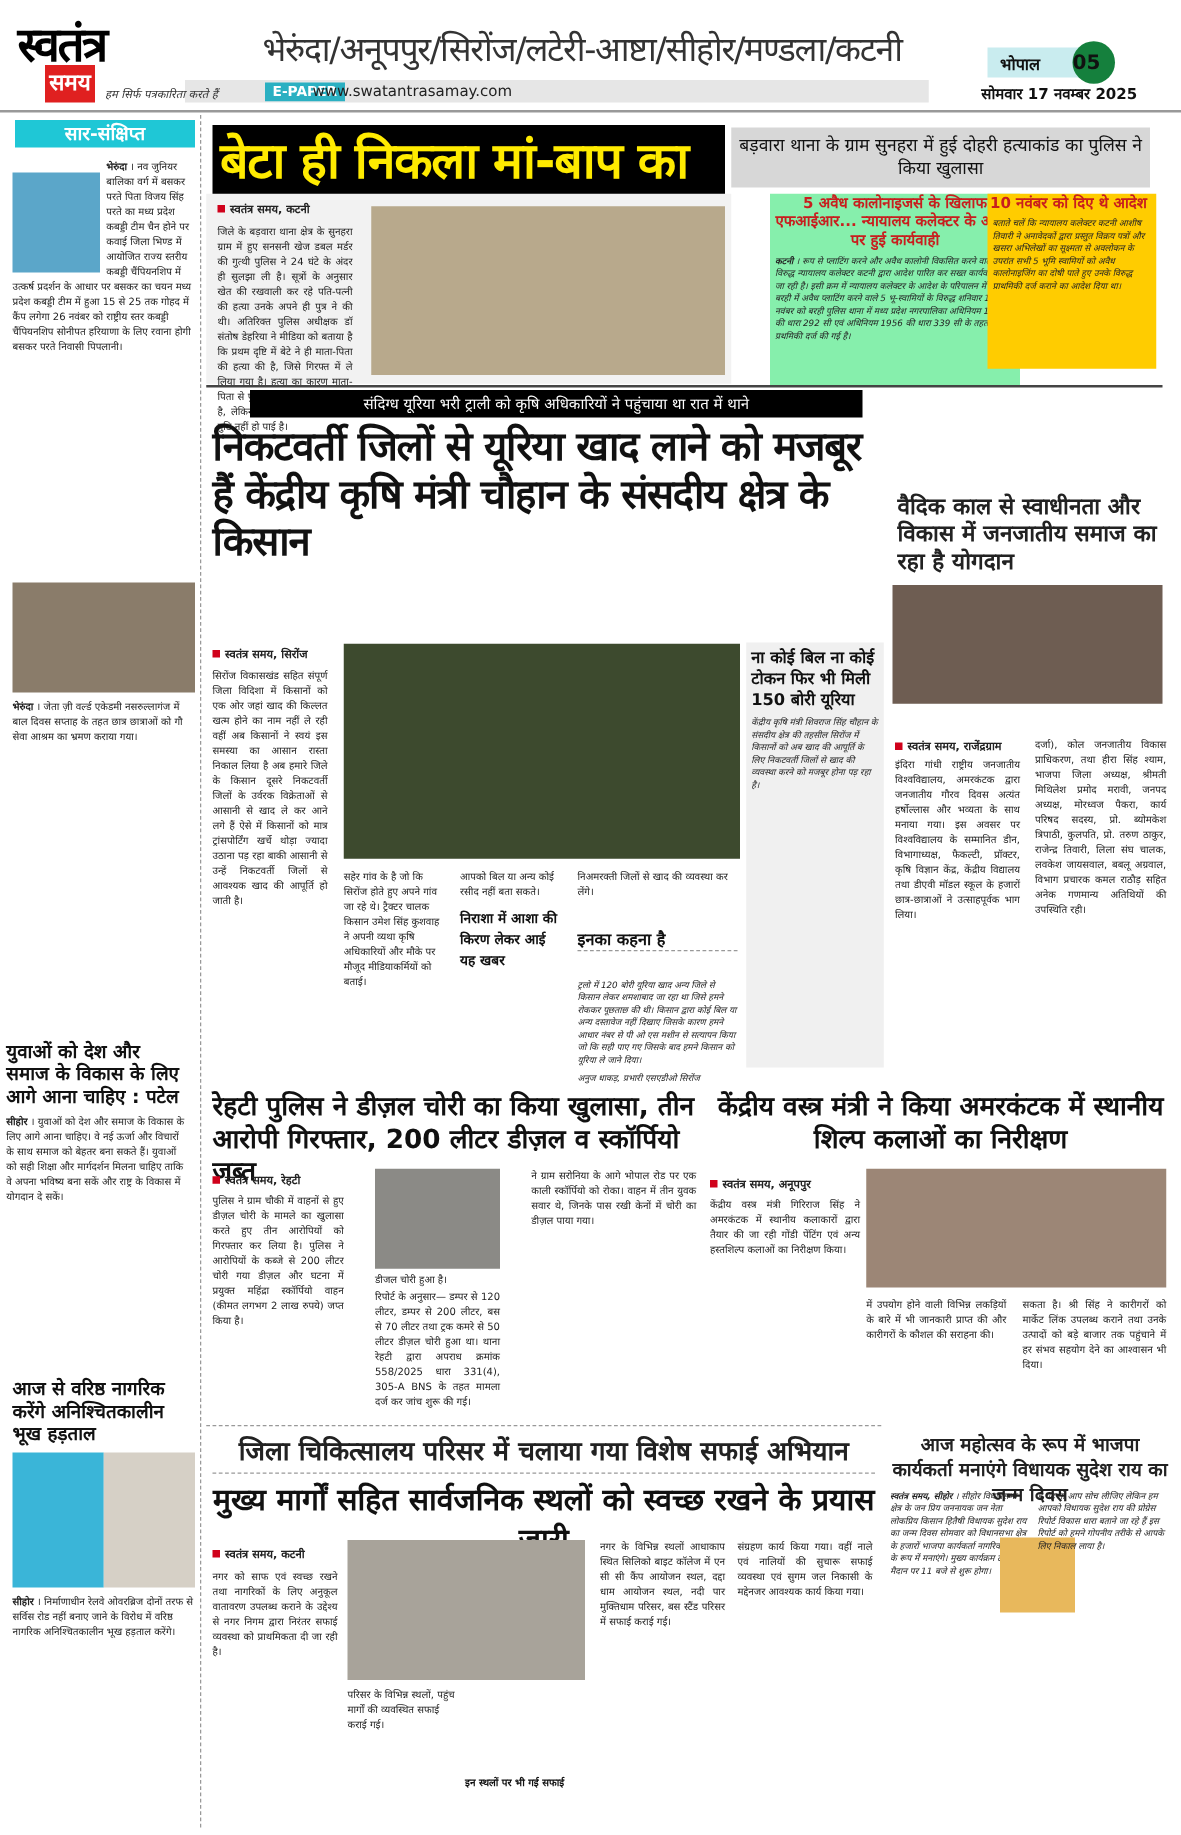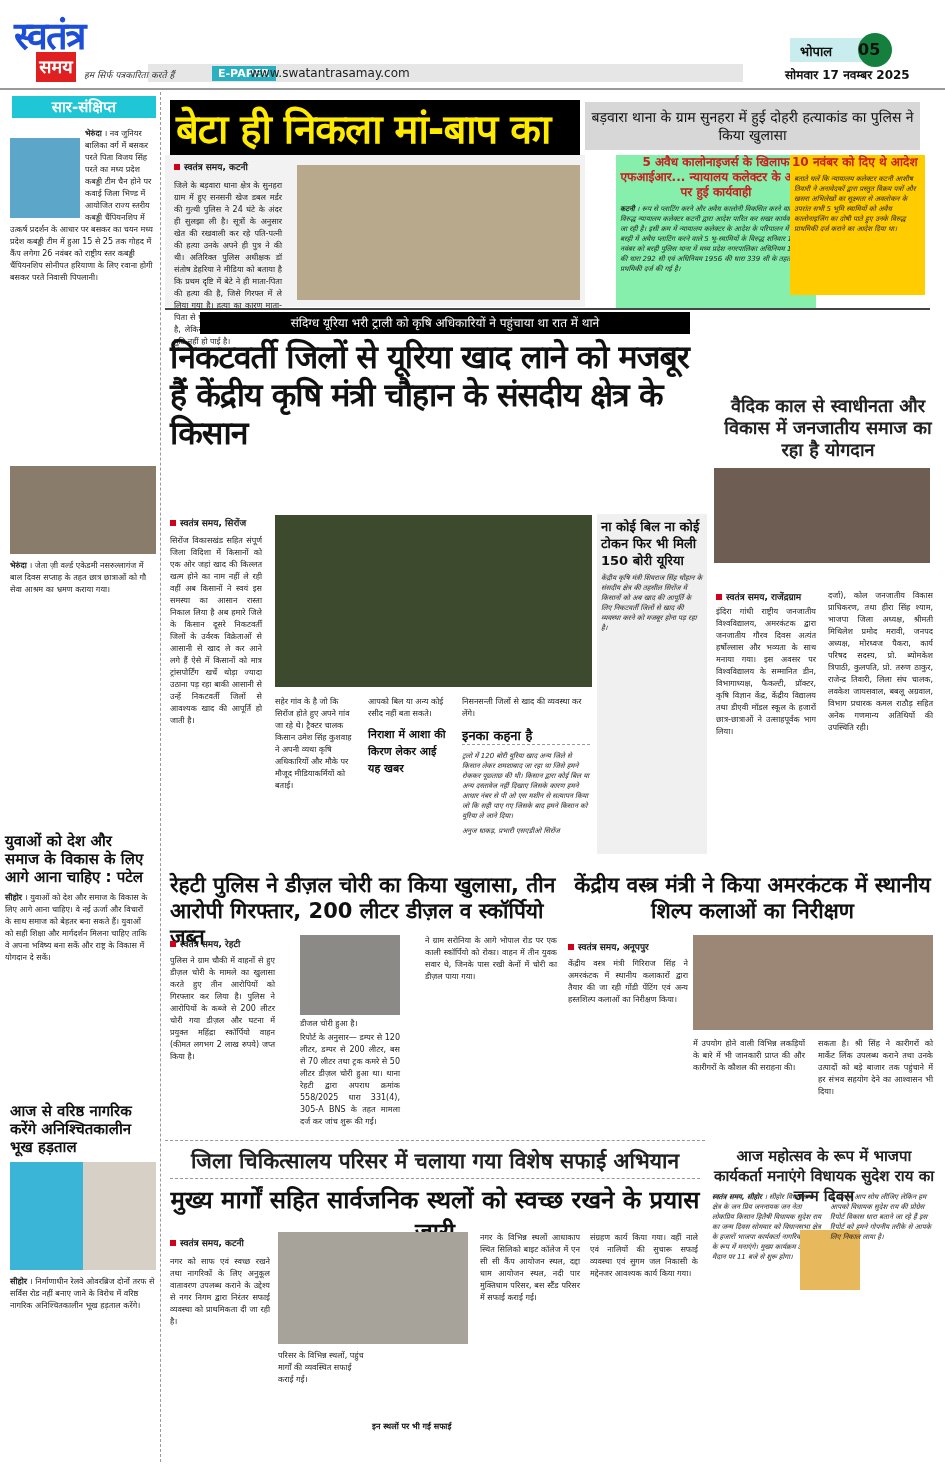--- a/index.html
+++ b/index.html
@@ -1,20 +1,20 @@
 <!DOCTYPE html>
 <html><head>
 <meta charset="utf-8">
 <style>
 *{box-sizing:border-box;margin:0;padding:0}
 body{width:945px;height:1468px;background:#fff;font-family:"DejaVu Sans",sans-serif;color:#111;overflow:hidden;position:relative}
 .abs{position:absolute}
 
 #masthead{left:0;top:0;width:945px;height:88px}
-.logo-top{left:14px;top:8px;font-family:"DejaVu Serif",serif;font-weight:bold;font-size:38px;color:#1d4ed8;letter-spacing:-2px}
+.logo-top{left:14px;top:8px;font-family:"DejaVu Serif",serif;font-weight:bold;font-size:38px;color:#000000;letter-spacing:-2px}
 .logo-bot{left:36px;top:52px;width:40px;height:30px;background:#e02020;color:#fff;font-weight:bold;font-size:18px;text-align:center;line-height:30px}
 .cities{left:210px;top:20px;font-size:27px;color:#333;letter-spacing:-1px}
 .tagline{left:84px;top:68px;font-size:9px;font-style:italic;color:#333}
 .epaper-bar{left:148px;top:64px;width:595px;height:18px;background:#e6e6e6}
 .epaper-lbl{left:212px;top:66px;background:#2bb0c2;color:#fff;font-size:11px;padding:1px 6px;font-weight:bold}
 .site{left:250px;top:66px;font-size:12px;color:#222}
 .city-box{left:790px;top:38px;width:96px;height:24px;background:#c9ecef}
 .city-name{left:800px;top:42px;font-size:13px;font-weight:bold}
 .page-circle{left:858px;top:33px;width:34px;height:34px;border-radius:50%;background:#15803d;line-height:34px;font-weight:bold;font-size:16px}
 .date{left:785px;top:66px;font-size:12px;font-weight:bold}
@@ -31,33 +31,34 @@
 .gray-bg{left:165px;top:155px;width:420px;height:152px;background:#f2f2f2}
 .yellow1{left:616px;top:155px;width:200px;height:153px;background:#86efac}
 .yellow2{left:790px;top:155px;width:135px;height:140px;background:#ffcc00}
 .yhead{color:#c81e1e;font-weight:bold;font-size:12px;line-height:15px;text-align:center}
 .ytext{font-size:7px;font-style:italic;line-height:10px;color:#222}
 .byline{font-size:9px;font-weight:bold;color:#222}
 .byline:before{content:"";display:inline-block;width:6px;height:6px;background:#d0011b;margin-right:4px}
 .hr-heavy{left:165px;top:308px;width:765px;height:2px;background:#444}
 .kicker{left:200px;top:312px;width:490px;height:22px;background:#000;color:#fff;font-size:12px;text-align:center;line-height:22px}
 .big2{left:170px;top:338px;width:540px;font-weight:bold;font-size:32px;line-height:38px;letter-spacing:-1px}
-.vedic{left:718px;top:395px;width:220px;text-align:center;font-size:18px;line-height:22px;font-weight:bold;color:#222}
+.vedic{left:718px;top:395px;width:220px;text-align:left;font-size:18px;line-height:22px;font-weight:bold;color:#222}
 .blue-box{left:597px;top:514px;width:110px;height:340px;background:#f0f0f0}
 .box-head{font-weight:bold;font-size:13px;line-height:17px}
 .mid-head{font-weight:bold;font-size:21px;line-height:26px;color:#111}
 .bottom-head{font-size:21px;line-height:26px;color:#222}
 .dash-line{border-top:1px dashed #999}
 </style>
 </head>
 <body>
 
 <header class="abs" id="masthead">
   <div class="abs logo-top">स्वतंत्र</div>
   <div class="abs logo-bot">समय</div>
+  <div class="abs cities">भेरुंदा/अनूपपुर/सिरोंज/लटेरी-आष्टा/सीहोर/मण्डला/कटनी</div>
   <div class="abs epaper-bar"></div>
   <div class="abs tagline">हम सिर्फ पत्रकारिता करते हैं</div>
   <div class="abs epaper-lbl">E-PAPER</div>
   <div class="abs site">www.swatantrasamay.com</div>
   <div class="abs city-box"></div>
   <div class="abs city-name">भोपाल</div>
   <div class="abs page-circle">05</div>
   <div class="abs date">सोमवार 17 नवम्बर 2025</div>
 </header>
 <div class="abs rule"></div>
@@ -112,22 +113,22 @@
 <h2 class="abs big2">निकटवर्ती जिलों से यूरिया खाद लाने को मजबूर हैं केंद्रीय कृषि मंत्री चौहान के संसदीय क्षेत्र के किसान</h2>
 <div class="abs byline" style="left:170px;top:516px">स्वतंत्र समय, सिरोंज</div>
 <p class="abs body" style="left:170px;top:535px;width:92px;text-align:justify">सिरोंज विकासखंड सहित संपूर्ण जिला विदिशा में किसानों को एक ओर जहां खाद की किल्लत खत्म होने का नाम नहीं ले रही वहीं अब किसानों ने स्वयं इस समस्या का आसान रास्ता निकाल लिया है अब हमारे जिले के किसान दूसरे निकटवर्ती जिलों के उर्वरक विक्रेताओं से आसानी से खाद ले कर आने लगे हैं ऐसे में किसानों को मात्र ट्रांसपोर्टिंग खर्चे थोड़ा ज्यादा उठाना पड़ रहा बाकी आसानी से उन्हें निकटवर्ती जिलों से आवश्यक खाद की आपूर्ति हो जाती है।</p>
 <div class="abs photo" style="left:275px;top:515px;width:317px;height:172px;background:#3d4a2e"></div>
 <p class="abs body" style="left:275px;top:696px;width:80px">सहेर गांव के है जो कि सिरोंज होते हुए अपने गांव जा रहे थे। ट्रैक्टर चालक किसान उमेश सिंह कुशवाह ने अपनी व्यथा कृषि अधिकारियों और मौके पर मौजूद मीडियाकर्मियों को बताई।</p>
 <div class="abs" style="left:368px;top:696px;width:80px">
   <p class="body">आपको बिल या अन्य कोई रसीद नहीं बता सकते।</p>
   <h4 class="box-head" style="font-size:11px;margin-top:6px">निराशा में आशा की किरण लेकर आई यह खबर</h4>
 </div>
 <div class="abs" style="left:462px;top:696px;width:128px">
-  <p class="body">निसनसन्ती जिलों से खाद की व्यवस्था कर लेंगे।</p>
-  <h4 style="font-size:13px;margin:6px 0;border-bottom:1px dashed #999">इनका कहना है</h4>
+  <p class="body">निअमरक्ती जिलों से खाद की व्यवस्था कर लेंगे।</p>
+  <h4 style="font-size:13px;margin:22px 0;border-bottom:1px dashed #999">इनका कहना है</h4>
   <p class="body" style="font-style:italic;font-size:7px;line-height:10px">ट्रलो में 120 बोरी यूरिया खाद अन्य जिले से किसान लेकर शमशाबाद जा रहा था जिसे हमने रोककर पूछताछ की थी। किसान द्वारा कोई बिल या अन्य दस्तावेज नहीं दिखाए जिसके कारण हमने आधार नंबर से पी ओ एस मशीन से सत्यापन किया जो कि सही पाए गए जिसके बाद हमने किसान को यूरिया ले जाने दिया।</p>
   <p class="body" style="font-style:italic;font-size:7px;margin-top:4px">अनुज धाकड़, प्रभारी एसएडीओ सिरोंज</p>
 </div>
 <div class="abs blue-box">
   <h4 class="box-head" style="padding:4px">ना कोई बिल ना कोई टोकन फिर भी मिली 150 बोरी यूरिया</h4>
   <p class="body" style="font-style:italic;font-size:7px;line-height:10px;padding:0 4px">केंद्रीय कृषि मंत्री शिवराज सिंह चौहान के संसदीय क्षेत्र की तहसील सिरोंज में किसानों को अब खाद की आपूर्ति के लिए निकटवर्ती जिलों से खाद की व्यवस्था करने को मजबूर होना पड़ रहा है।</p>
 </div>
 
 <h2 class="abs vedic">वैदिक काल से स्वाधीनता और विकास में जनजातीय समाज का रहा है योगदान</h2>
 <div class="abs photo" style="left:714px;top:468px;width:216px;height:95px;background:#6e5d52"></div>

